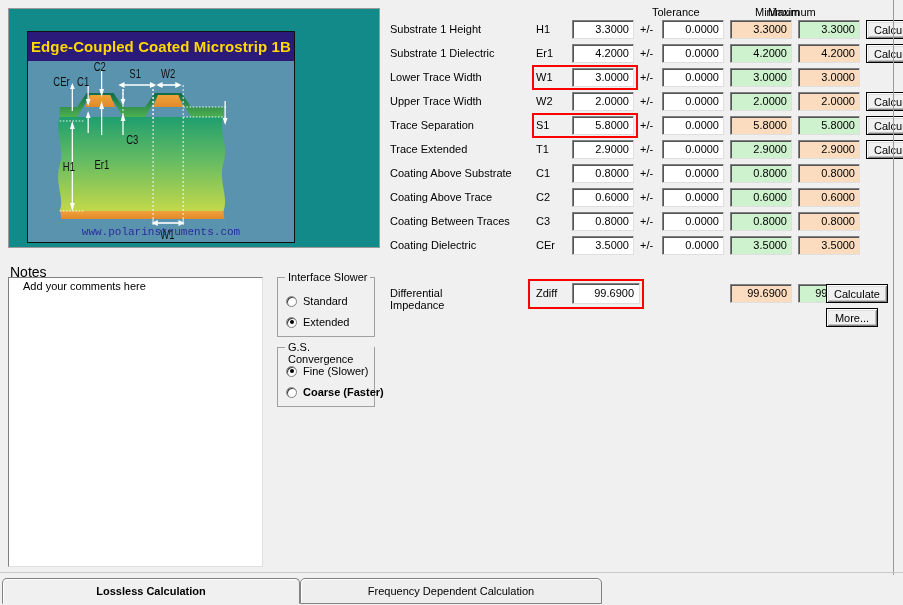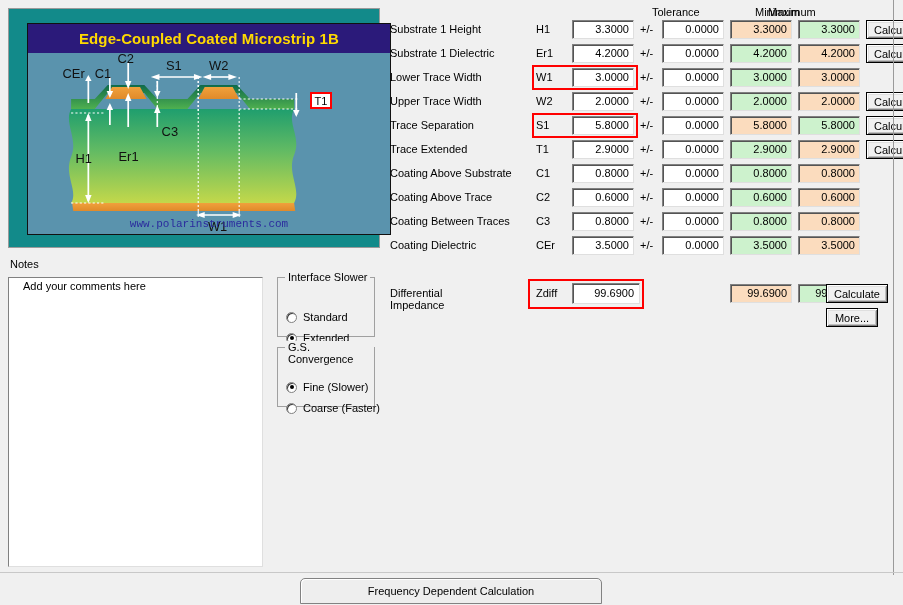--- a/index.html
+++ b/index.html
@@ -13,21 +13,21 @@
   #app{position:relative;width:903px;height:605px;background:#f0f0f0;}
 
   
   .img-panel{
     position:absolute;left:8px;top:8px;width:372px;height:240px;
     background:#128a8a;
     border:1px solid #9a9a9a;
     box-sizing:border-box;
   }
   .img-inner{
-    position:absolute;left:18px;top:14px;width:364px;height:212px;
+    position:absolute;left:18px;top:22px;width:268px;height:212px;
     border:1px solid #111;box-sizing:border-box;background:#5a93ad;
     overflow:hidden;
   }
   .img-title{
     position:absolute;left:0;top:0;width:100%;height:29px;
     background:#2b1a7a;color:#ffd900;
     font-size:15px;font-weight:bold;
     display:flex;align-items:center;justify-content:center;
     letter-spacing:.1px;
   }
@@ -38,21 +38,21 @@
   }
   .t1box{
     position:absolute;left:282px;top:68px;
     width:22px;height:17px;background:#ffffff;
     border:2px solid #ff0000;box-sizing:border-box;
     display:flex;align-items:center;justify-content:center;
     font-size:11px;color:#000;
   }
 
   
-  .notes-label{position:absolute;left:10px;top:258px;font-size:11px;}
+  .notes-label{position:absolute;left:10px;top:264px;font-size:14px;}
   .notes-box{
     position:absolute;left:8px;top:277px;width:255px;height:290px;
     background:#fff;border:1px solid #808080;
     border-right-color:#dfdfdf;border-bottom-color:#dfdfdf;
     box-sizing:border-box;padding:2px 14px;
     font-size:11px;line-height:13px;color:#000;
     overflow:hidden;
   }
 
   
@@ -60,21 +60,21 @@
     position:absolute;border:1px solid #a0a0a0;box-sizing:border-box;
   }
   .group > .legend{
     position:absolute;top:-7px;left:7px;background:#f0f0f0;
     padding:0 3px;font-size:11px;
   }
   .g-interface{left:277px;top:277px;width:98px;height:60px;}
   .g-converge{left:277px;top:347px;width:98px;height:60px;}
   .radio-row{
     position:absolute;left:8px;display:flex;align-items:center;gap:6px;
-    font-size:11px;white-space:nowrap;margin-top:16px;
+    font-size:11px;white-space:nowrap;
   }
   .radio{
     width:11px;height:11px;border-radius:50%;
     background:#fff;border:1px solid #808080;
     box-shadow:inset 1px 1px 0 #404040, inset -1px -1px 0 #ffffff;
     box-sizing:border-box;position:relative;flex:0 0 auto;
   }
   .radio.on::after{
     content:"";position:absolute;left:2.5px;top:2.5px;
     width:4px;height:4px;border-radius:50%;background:#000;
@@ -305,21 +305,21 @@
       <span>Extended</span>
     </div>
   </div>
 
   <div class="group g-converge">
     <span class="legend">G.S. Convergence</span>
     <div class="radio-row" style="top:17px;">
       <span class="radio on"></span>
       <span>Fine (Slower)</span>
     </div>
-    <div class="radio-row" style="top:38px;">
+    <div class="radio-row" style="top:38px;font-weight:bold;">
       <span class="radio"></span>
       <span>Coarse (Faster)</span>
     </div>
   </div>
 
   <div class="col-head" style="left:652px;top:6px;">Tolerance</div>
   <div class="col-head" style="left:713px;top:6px;padding-left:42px;">Minimum</div>
   <div class="col-head" style="left:768px;top:6px;">Maximum</div>
 
   <div id="rows-host">
@@ -431,15 +431,16 @@
     <div class="redbox" style="left:138px;top:-4px;width:116px;height:30px;"></div>
   </div>
   <div class="btn" style="left:826px;top:284px;width:62px;">Calculate</div>
   <div class="btn" style="left:826px;top:308px;width:52px;">More...</div>
 
   <div class="vdiv"></div>
   <div class="hdiv"></div>
 
   <div class="tabbar">
     <div class="tab inactive">Frequency Dependent Calculation</div>
+    <div class="tab active">Lossless Calculation</div>
   </div>
 
 </div>
 
 </body></html>

